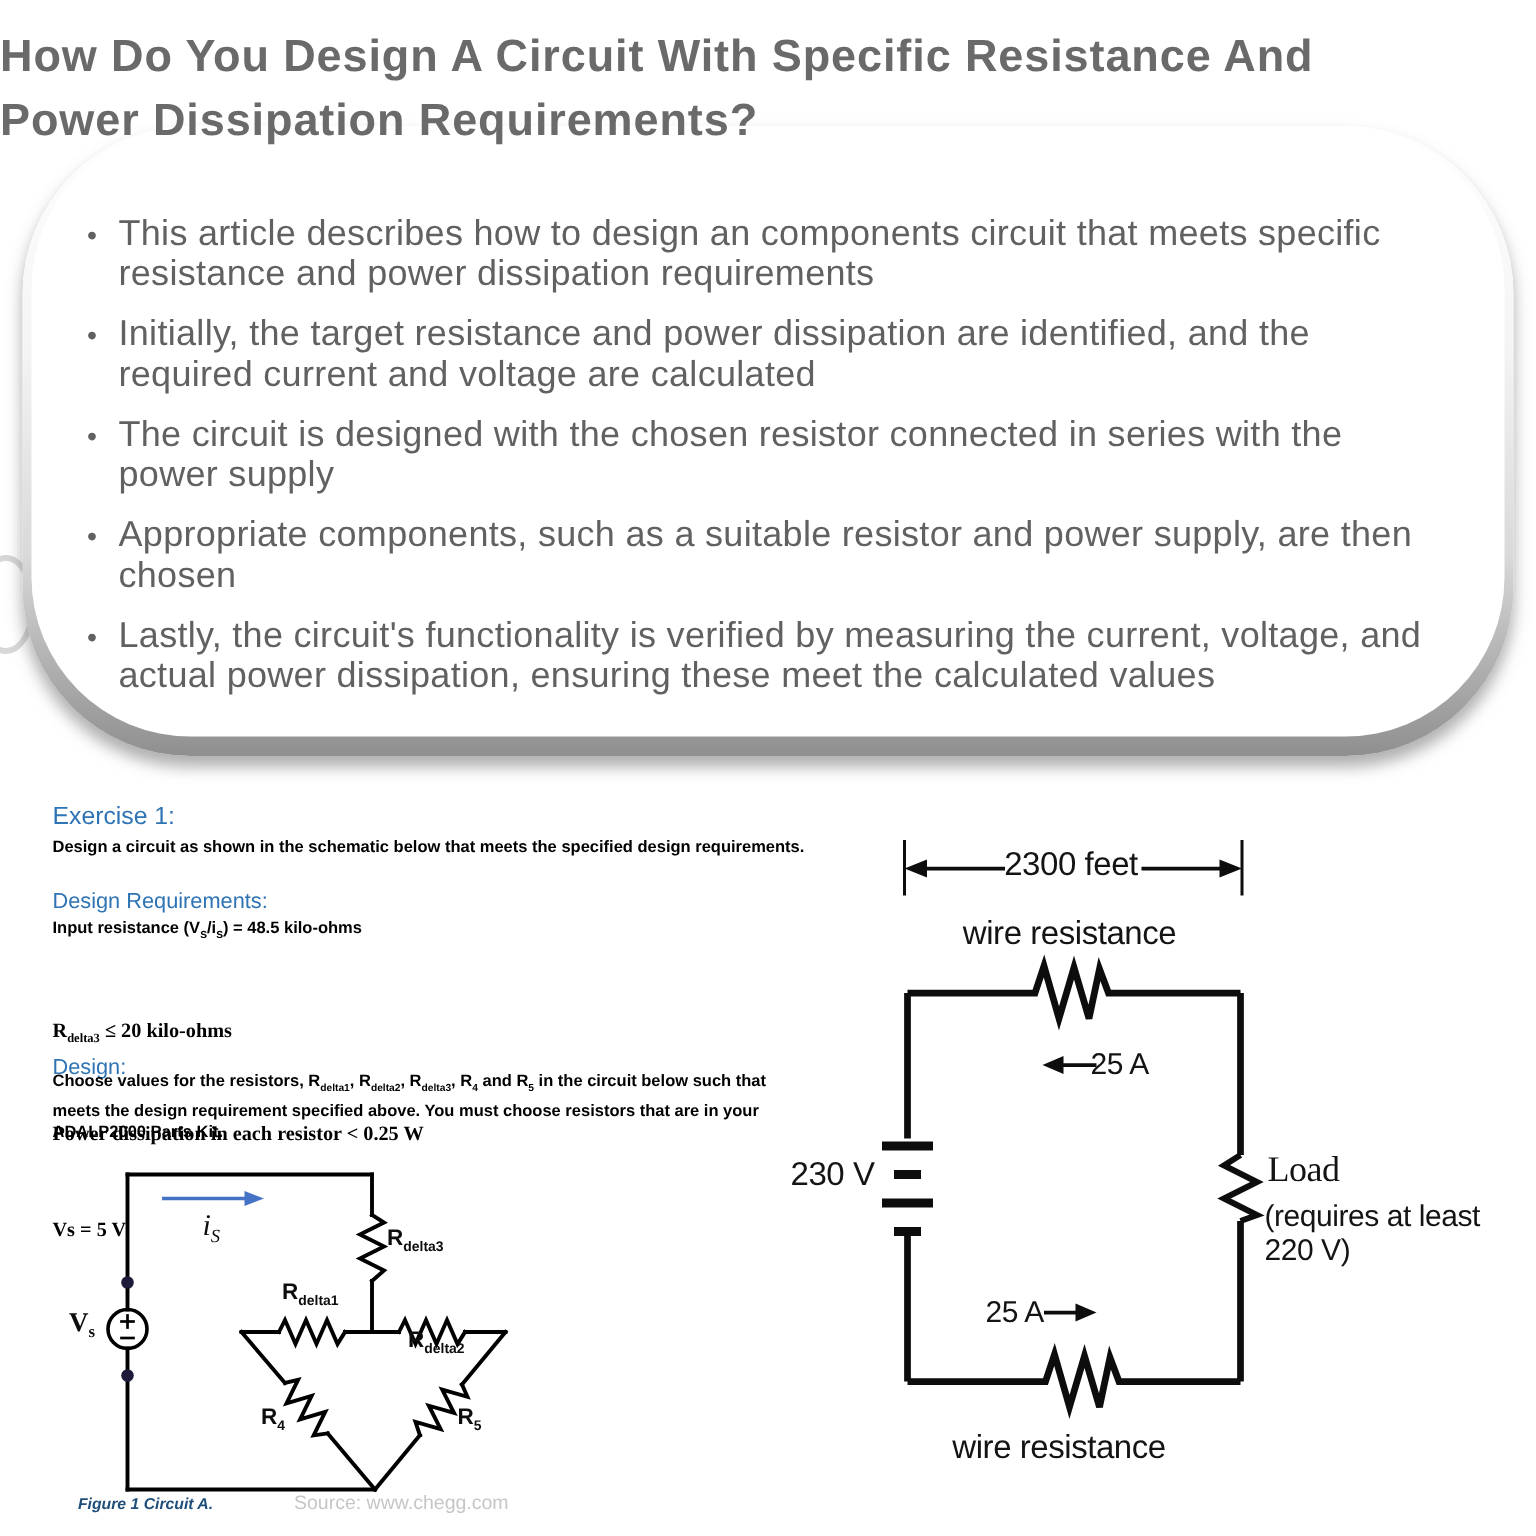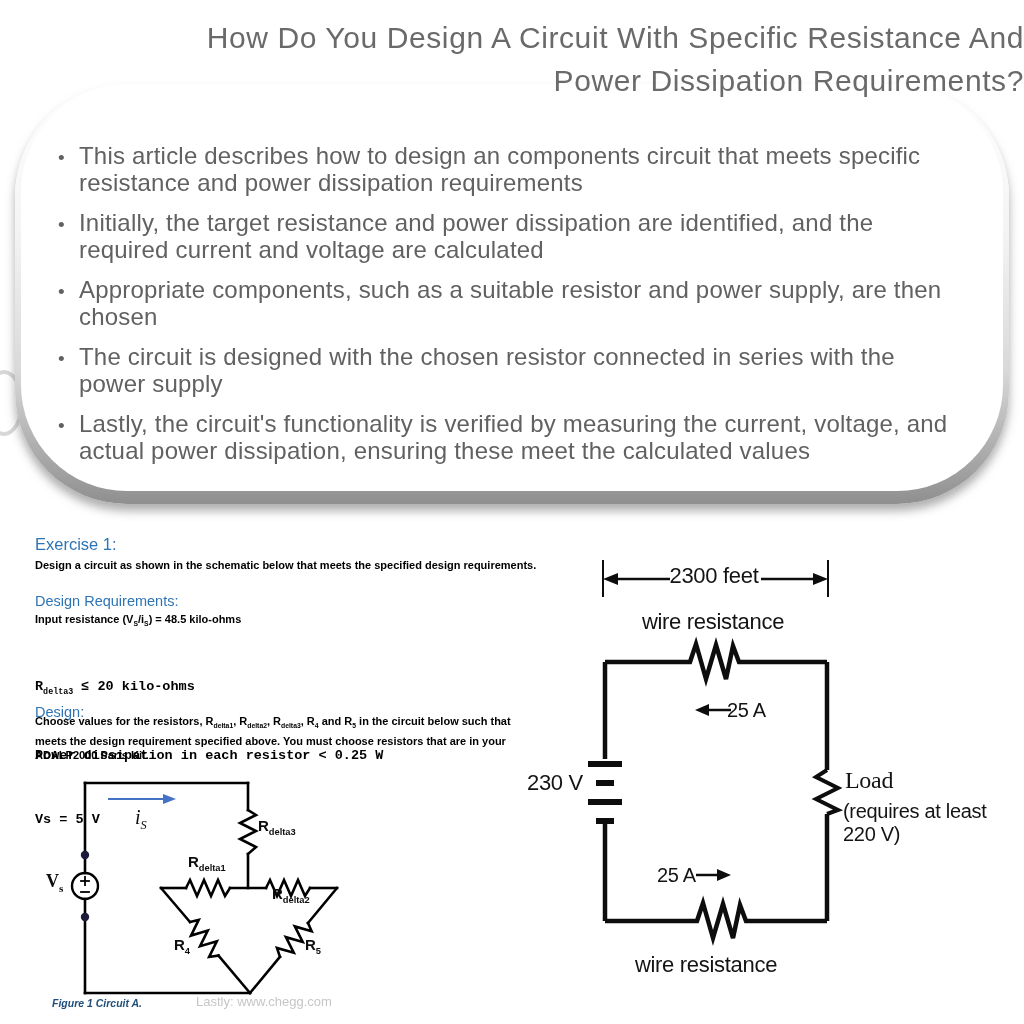--- a/index.html
+++ b/index.html
@@ -1,40 +1,40 @@
 <!DOCTYPE html>
 <html><head>
 <meta charset="utf-8">
 <style>
   html,body{margin:0;padding:0;background:#fff;}
   .page{position:relative;width:1024px;height:1024px;background:#fff;overflow:hidden;
         font-family:"Liberation Sans",sans-serif;}
   
-  .title{position:absolute;left:0;top:16px;width:1024px;text-align:right;z-index:5;
-         font-size:30px;line-height:43px;font-weight:400;color:#6a6a6a;letter-spacing:.6px;}
+  .title{position:absolute;left:0;top:16px;width:1024px;text-align:left;z-index:5;
+         font-size:30px;line-height:43px;font-weight:700;color:#6a6a6a;letter-spacing:.6px;}
   
   .curl{position:absolute;left:-16px;top:370px;width:32px;height:58px;border:4px solid #d7d7d7;
         border-radius:50%;background:#fff;z-index:1;}
   .card-border{position:absolute;left:15px;top:84px;width:994px;height:420px;border-radius:112px;
         background:linear-gradient(180deg,#ffffff 0%,#f4f4f4 35%,#d9d9d9 68%,#8f8f8f 100%);
         box-shadow:0 7px 10px rgba(110,110,110,.55);z-index:2;}
   .card{position:absolute;left:6px;right:6px;top:2px;bottom:13px;background:#fff;border-radius:106px;}
   .card ul{list-style:none;margin:0;padding:57px 52px 0 30px;}
   .card li{position:relative;padding-left:28px;margin-bottom:14px;
         font-size:24px;line-height:26.5px;color:#616161;letter-spacing:.2px;}
   .card li::before{content:"•";position:absolute;left:7px;top:2px;font-size:19px;color:#616161;}
   
   .ex{position:absolute;color:#000;z-index:3;}
   .ex-h1{left:35px;top:535px;font-size:16.5px;color:#2E74B5;}
   .ex-intro{left:35px;top:559px;font-size:11px;font-weight:700;white-space:nowrap;}
   .ex-h2{left:35px;top:593px;font-size:14.5px;color:#2E74B5;}
   .ex-reqs{left:35px;top:612px;}
   .req{margin:0 0 2px 0;font-weight:700;}
   .req.sans{font-size:11px;line-height:15px;}
-  .req.serif{font-family:Liberation Mono, monospace;font-size:13.5px;line-height:15.5px;margin-top:48px;}
+  .req.serif{font-family:Liberation Serif, serif;font-size:13.5px;line-height:15.5px;margin-top:48px;}
   .ex-h3{left:35px;top:704px;font-size:14.5px;color:#2E74B5;}
   .ex-design{left:35px;top:714px;width:478px;font-size:11px;font-weight:700;line-height:14.5px;}
   sub{font-size:.62em;}
   
   svg{position:absolute;overflow:visible;z-index:3;}
   .lbl{position:absolute;z-index:4;color:#0d0d0d;}
   .c1lbl{font-weight:700;font-size:15px;}
   .vs-lbl{font-family:"Liberation Serif",serif;font-weight:700;font-size:18px;}
   .is-lbl{font-family:"Liberation Serif",serif;font-style:italic;font-size:20px;}
   .c2lbl{font-size:22px;letter-spacing:-.3px;color:#141414;}
@@ -50,22 +50,22 @@
 
 <div class="page">
 
   <div class="curl"></div>
 
   <div class="card-border">
     <div class="card">
       <ul>
         <li>This article describes how to design an components circuit that meets specific resistance and power dissipation requirements</li>
         <li>Initially, the target resistance and power dissipation are identified, and the required current and voltage are calculated</li>
+        <li>The circuit is designed with the chosen resistor connected in series with the power supply</li>
         <li>Appropriate components, such as a suitable resistor and power supply, are then chosen</li>
-        <li>The circuit is designed with the chosen resistor connected in series with the power supply</li>
         <li>Lastly, the circuit's functionality is verified by measuring the current, voltage, and actual power dissipation, ensuring these meet the calculated values</li>
       </ul>
     </div>
   </div>
 
   <h1 class="title" style="margin:0;">
     <span>How Do You Design A Circuit With Specific Resistance And</span><br>
     <span>Power Dissipation Requirements?</span>
   </h1>
 
@@ -115,21 +115,21 @@
   </svg>
 
   <div class="lbl vs-lbl" style="left:46px;top:871px;">V<sub>s</sub></div>
   <div class="lbl is-lbl" style="left:135px;top:806px;">i<sub>S</sub></div>
   <div class="lbl c1lbl" style="left:258px;top:817px;">R<sub>delta3</sub></div>
   <div class="lbl c1lbl" style="left:188px;top:853px;">R<sub>delta1</sub></div>
   <div class="lbl c1lbl" style="left:272px;top:853px;margin-top:32px;">R<sub>delta2</sub></div>
   <div class="lbl c1lbl" style="left:174px;top:936px;">R<sub>4</sub></div>
   <div class="lbl c1lbl" style="left:305px;top:936px;">R<sub>5</sub></div>
   <div class="lbl fig-cap" style="left:52px;top:997px;">Figure 1 Circuit A.</div>
-  <div class="lbl src chegg" style="left:196px;top:994px;">Lastly: www.chegg.com</div>
+  <div class="lbl src chegg" style="left:196px;top:994px;">Source: www.chegg.com</div>
 
   <svg style="left:530px;top:550px;" width="500" height="460" viewBox="0 0 500 460">
     <g stroke="#0d0d0d" fill="none" stroke-linejoin="miter" stroke-linecap="butt">
       <line x1="73" y1="10" x2="73" y2="47" stroke-width="2"></line>
       <line x1="298" y1="10" x2="298" y2="47" stroke-width="2"></line>
       <line x1="84" y1="29" x2="140" y2="29" stroke-width="2.5"></line>
       <line x1="231" y1="29" x2="287" y2="29" stroke-width="2.5"></line>
       <polyline stroke-width="4.5" points="75,112 160,112 166,94 176,129 186,95 196,129 203,96 209,112 297,112"></polyline>
       <line x1="75" y1="112" x2="75" y2="209" stroke-width="4.5"></line>
       <line x1="58" y1="214" x2="92" y2="214" stroke-width="6"></line>

